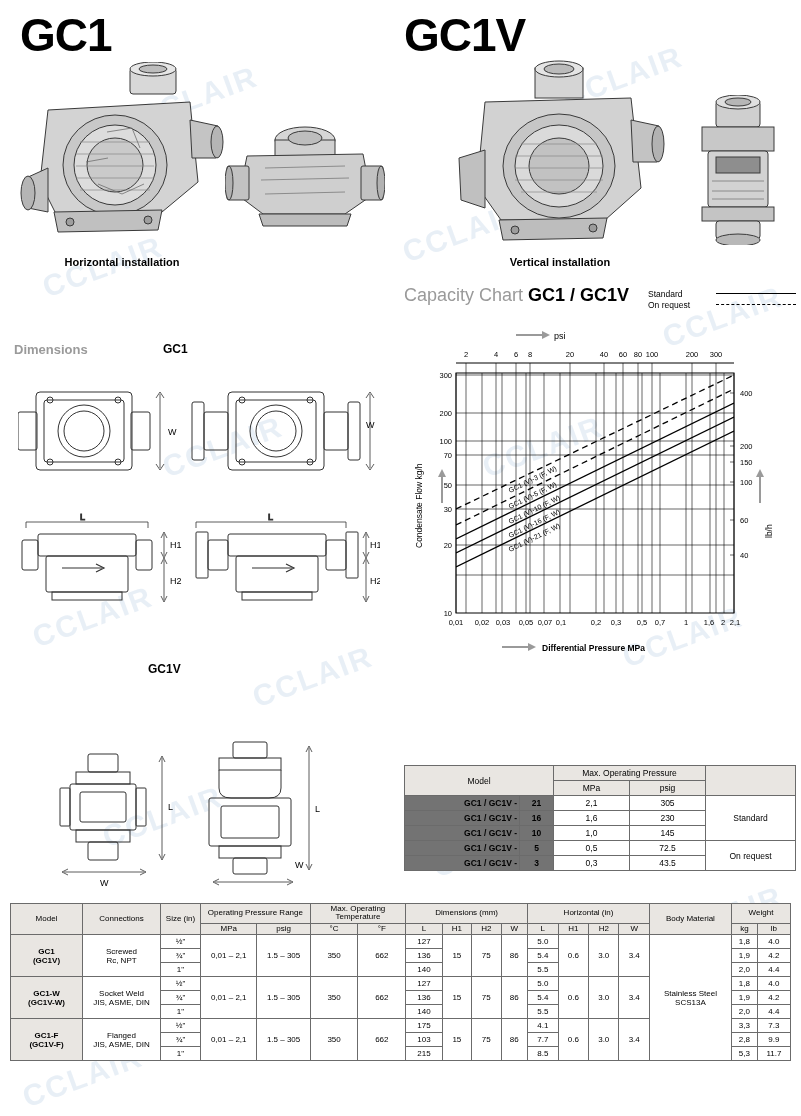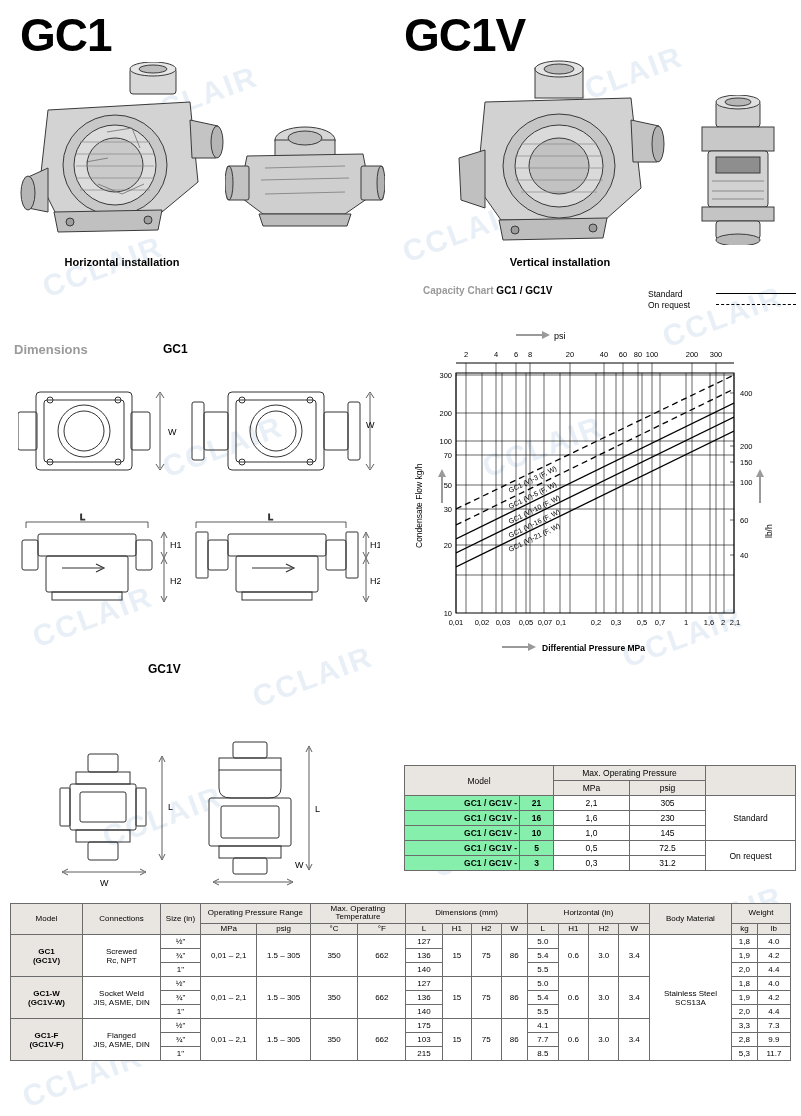--- a/index.html
+++ b/index.html
@@ -57,37 +57,37 @@
     position: absolute;
   }
   .prod svg { display: block; }
 
   
   .dim { position: absolute; }
   .dim svg { display:block; }
 
   
   #chart-wrap { position: absolute; left: 404px; top: 285px; width: 392px; height: 430px; }
-  .chart-title { font-size: 10px; font-weight: bold; color:#9a9a9a;margin-left:19px; }
+  .chart-title { font-size: 18px; font-weight: normal; color:#9a9a9a; }
   .chart-title b { color:#000; }
   .legend { position:absolute; right: 0px; top: 3px; font-size: 8.5px; }
   .legend .row { display:flex; align-items:center; gap:6px; height: 11px;}
   .legend .row span.lbl { width: 62px; text-align:left; }
   .legend .row i { display:block; width: 80px; height: 0; border-top: 1.5px solid #000; }
   .legend .row i.dash { border-top: 1.5px dashed #000; }
 
   
   table { border-collapse: collapse; }
   .tbl1 {
     position: absolute; left: 404px; top: 765px; width: 392px;
     font-size: 8.5px; text-align: center;
   }
   .tbl1 th, .tbl1 td { border: 1px solid #6b6b6b; padding: 2px 2px; }
   .tbl1 thead th { background: #e9e6e2; font-weight: normal; }
-  .tbl1 td.model { background: #86efac; font-weight: bold; text-align: center;}
+  .tbl1 td.model { background: #737373; font-weight: bold; text-align: center;}
   .tbl1 td { background: #ffffff; height: 15px;}
   .tbl1-caption {
     position: absolute; left: 404px; top: 738px;
     font-size: 13px; color: #9a9a9a; font-weight: bold;
   }
   .tbl1-caption b { color: #000; }
 
   .tbl2 {
     position: absolute; left: 10px; top: 903px; width: 781px;
     font-size: 8px; text-align: center;
@@ -567,21 +567,21 @@
         <td class="model" style="text-align:right">GC1 / GC1V -</td>
         <td class="model">5</td>
         <td>0,5</td>
         <td>72.5</td>
         <td rowspan="2">On request</td>
       </tr>
       <tr>
         <td class="model" style="text-align:right">GC1 / GC1V -</td>
         <td class="model">3</td>
         <td>0,3</td>
-        <td>31.2</td>
+        <td>43.5</td>
       </tr>
     </tbody>
   </table>
 
   <table class="tbl2">
     <thead>
       <tr>
         <th rowspan="2" style="width:72px">Model</th>
         <th rowspan="2" style="width:78px">Connections</th>
         <th rowspan="2" style="width:40px">Size (in)</th>

